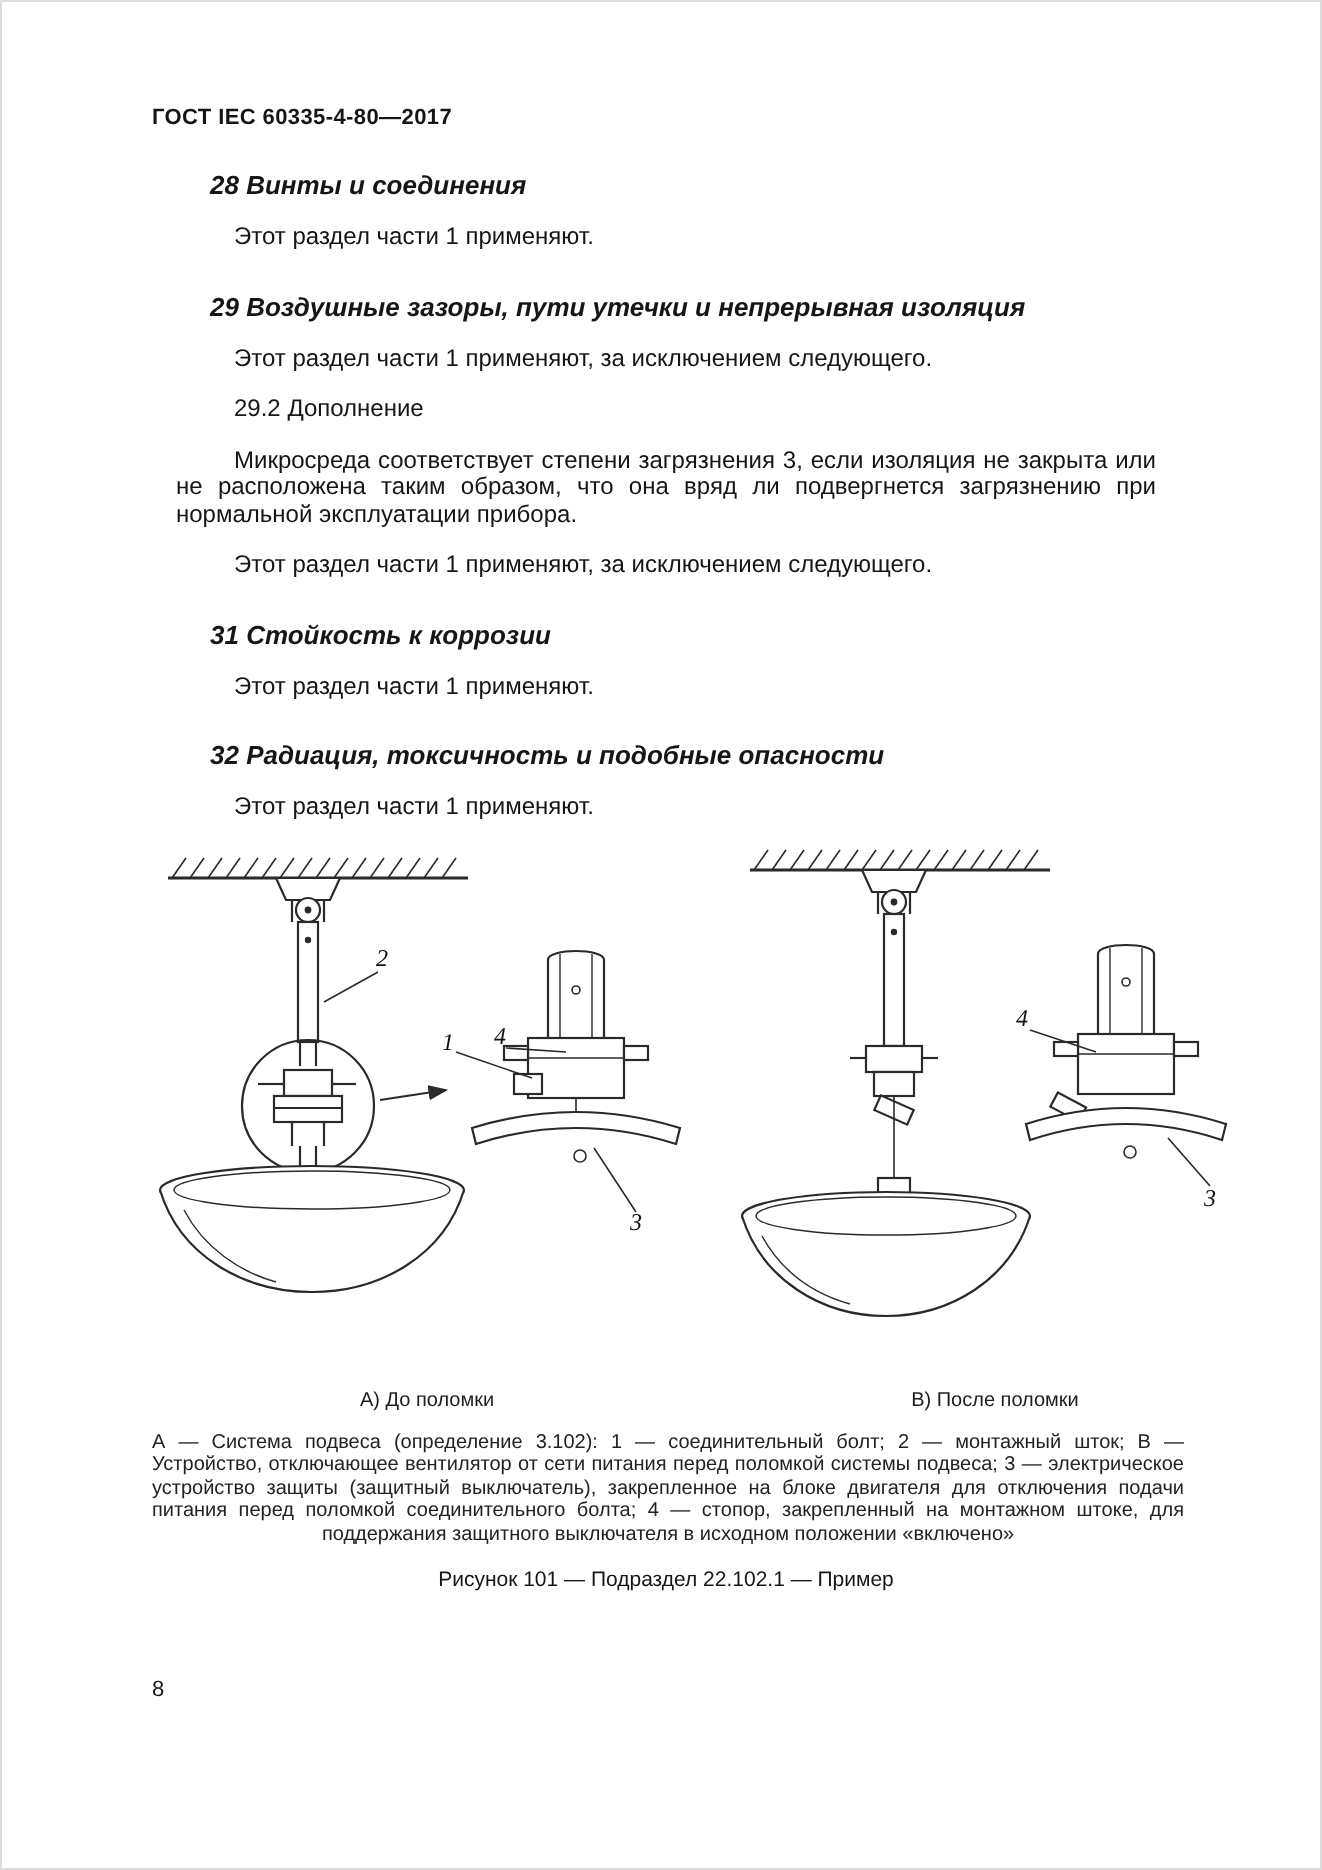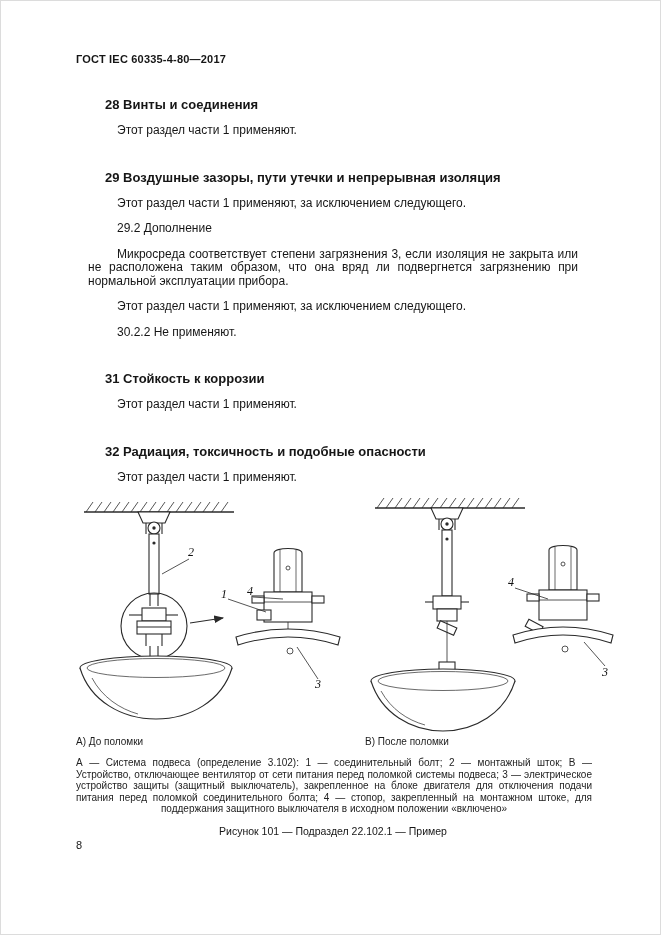--- a/index.html
+++ b/index.html
@@ -8,27 +8,27 @@
     width: 661px; height: 935px;
     background: #ffffff;
     font-family: "Liberation Sans", sans-serif;
     color: #161616;
     position: relative;
     overflow: hidden;
     border: 1px solid #dcdcdc;
   }
   .page { padding: 52px 70px 0 75px; }
   .doc-num { font-size: 11px; font-weight: bold; letter-spacing: .2px; }
-  .sec-title { font-size: 13px; font-weight: bold; margin: 32px 0 8px; text-indent: 29px; }
+  .sec-title { font-size: 13px; font-weight: bold; margin: 20px 0 8px; text-indent: 29px; font-style: italic; }
   .body-p { font-size: 12px; line-height: 13.5px; margin: 12px; text-indent: 29px; text-align: justify; }
   .figure-wrap { margin-top: 8px; margin-right: -40px; }
   .figure-row { display: flex; gap: 14px; align-items: flex-start; }
   .fan-svg { display: block; }
   .figure-labels { display: flex; gap: 14px; margin-top: 2px; font-size: 10px; color: #1c1c1c; }
-  .figure-labels .lbl { text-align: left; }
+  .figure-labels .lbl { text-align: center; margin-top: 32px; }
   .lbl-a { width: 275px; }
   .lbl-b { width: 265px; }
   .figure-legend {
     font-size: 10px; line-height: 11.5px; margin-top: 10px; color: #222;
     text-align: justify; text-align-last: center; width: 516px;
   }
   .figure-title { font-size: 10.5px; text-align: center; }
   .page-number { position: absolute; left: 75px; top: 838px; font-size: 11px; }
 </style>
 </head>
@@ -45,21 +45,20 @@
 
   <section>
     <h2 class="sec-title">29 Воздушные зазоры, пути утечки и непрерывная изоляция</h2>
     <p class="body-p">Этот раздел части 1 применяют, за исключением следующего.</p>
     <p class="body-p">29.2 Дополнение</p>
     <p class="body-p">Микросреда соответствует степени загрязнения 3, если изоляция не закрыта или не расположена таким образом, что она вряд ли подвергнется загрязнению при нормальной эксплуатации прибора.</p>
   </section>
 
   <section>
     <p class="body-p">Этот раздел части 1 применяют, за исключением следующего.</p>
-    <p class="body-p">30.2.2 Не применяют.</p>
   </section>
 
   <section>
     <h2 class="sec-title">31 Стойкость к коррозии</h2>
     <p class="body-p">Этот раздел части 1 применяют.</p>
   </section>
 
   <section>
     <h2 class="sec-title">32 Радиация, токсичность и подобные опасности</h2>
     <p class="body-p">Этот раздел части 1 применяют.</p>

